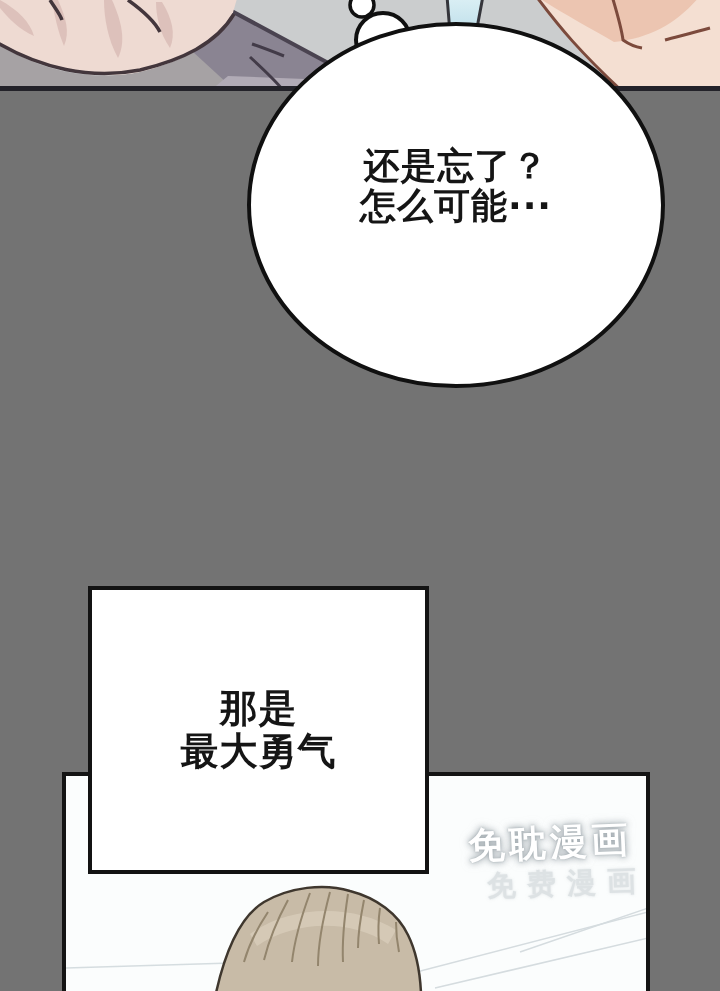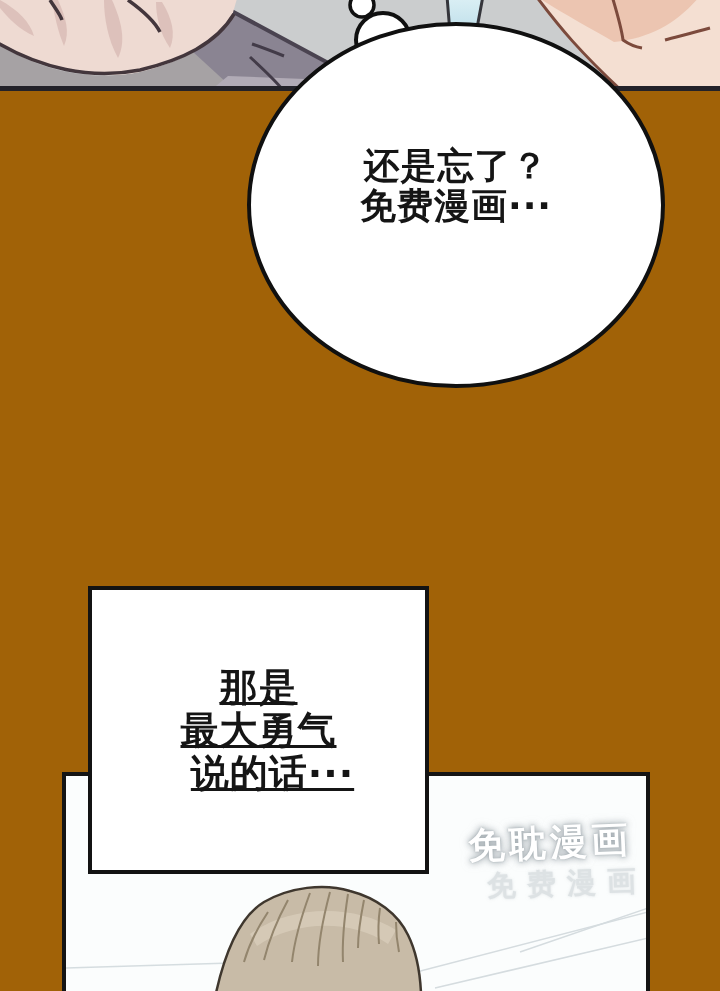--- a/index.html
+++ b/index.html
@@ -1,32 +1,32 @@
 <!DOCTYPE html>
 <html><head>
 <meta charset="utf-8">
 <style>
   html,body{margin:0;padding:0;background:#ffffff;}
   .stage{
-    position:relative;width:720px;height:991px;overflow:hidden;background:#a16207;
+    position:relative;width:720px;height:991px;overflow:hidden;background:#737373;
     font-family:"DejaVu Sans",sans-serif;
   }
   .stage svg{position:absolute;left:0;top:0;}
   .txt{position:absolute;color:#151515;font-weight:700;white-space:nowrap;}
   .bubble-text{
     left:256px;top:146px;width:400px;
     font-size:36px;line-height:40px;text-align:center;letter-spacing:1px;
   }
   .bubble-text div{min-height:40px;}
   .narration-box{
     position:absolute;left:88px;top:586px;width:341px;height:288px;
     box-sizing:border-box;border:4px solid #131313;background:#ffffff;
     display:flex;flex-direction:column;justify-content:center;
     font-weight:700;color:#151515;font-size:38px;line-height:43px;
-    text-align:center;letter-spacing:1px;text-decoration:underline;
+    text-align:center;letter-spacing:1px;
   }
   .narration-box .line4{transform:translateX(14px);}
   .wm1{
     left:468px;top:818px;font-size:37px;letter-spacing:4px;color:#ffffff;
     text-shadow:0 0 2px rgba(150,160,166,.75),0 0 6px rgba(150,160,166,.85),0 0 10px rgba(160,170,176,.6);
     transform:rotate(-2.5deg);
   }
   .wm2{
     left:487px;top:864px;font-size:29px;letter-spacing:11px;color:#dde2e4;
     text-shadow:0 0 3px rgba(200,206,210,.5);
@@ -128,25 +128,24 @@
           <path d="M380,908 C 378,922 378,932 379,944"></path>
           <path d="M268,912 C 256,930 248,948 244,962"></path>
           <path d="M396,922 C 396,932 397,942 399,952"></path>
         </g>
       </g>
     </g>
   </svg>
 
   <div class="txt bubble-text">
     <div>还是忘了？</div>
-    <div>免费漫画···</div>
+    <div>怎么可能···</div>
   </div>
 
   <div class="narration-box">
     <div>那是</div>
     <div>最大勇气</div>
-    <div class="line4">说的话···</div>
   </div>
 
   <div class="txt wm1">免耽漫画</div>
   <div class="txt wm2">免费漫画</div>
 
 </div>
 
 </body></html>

